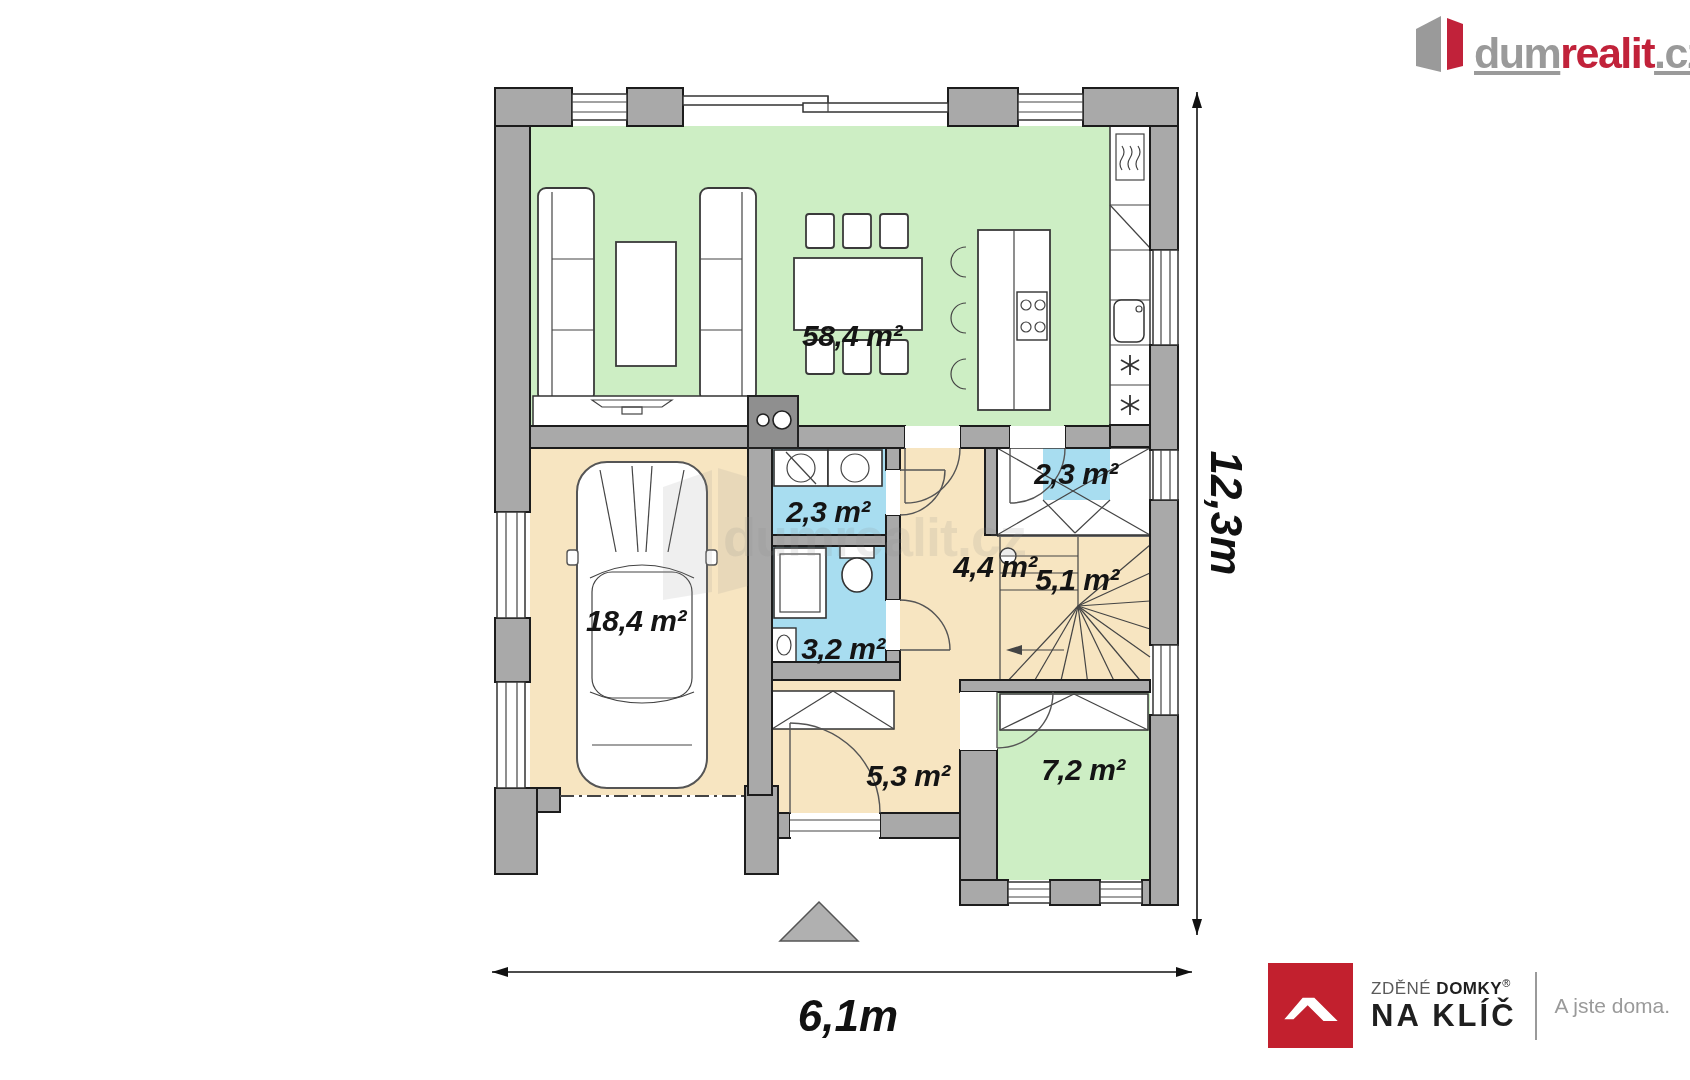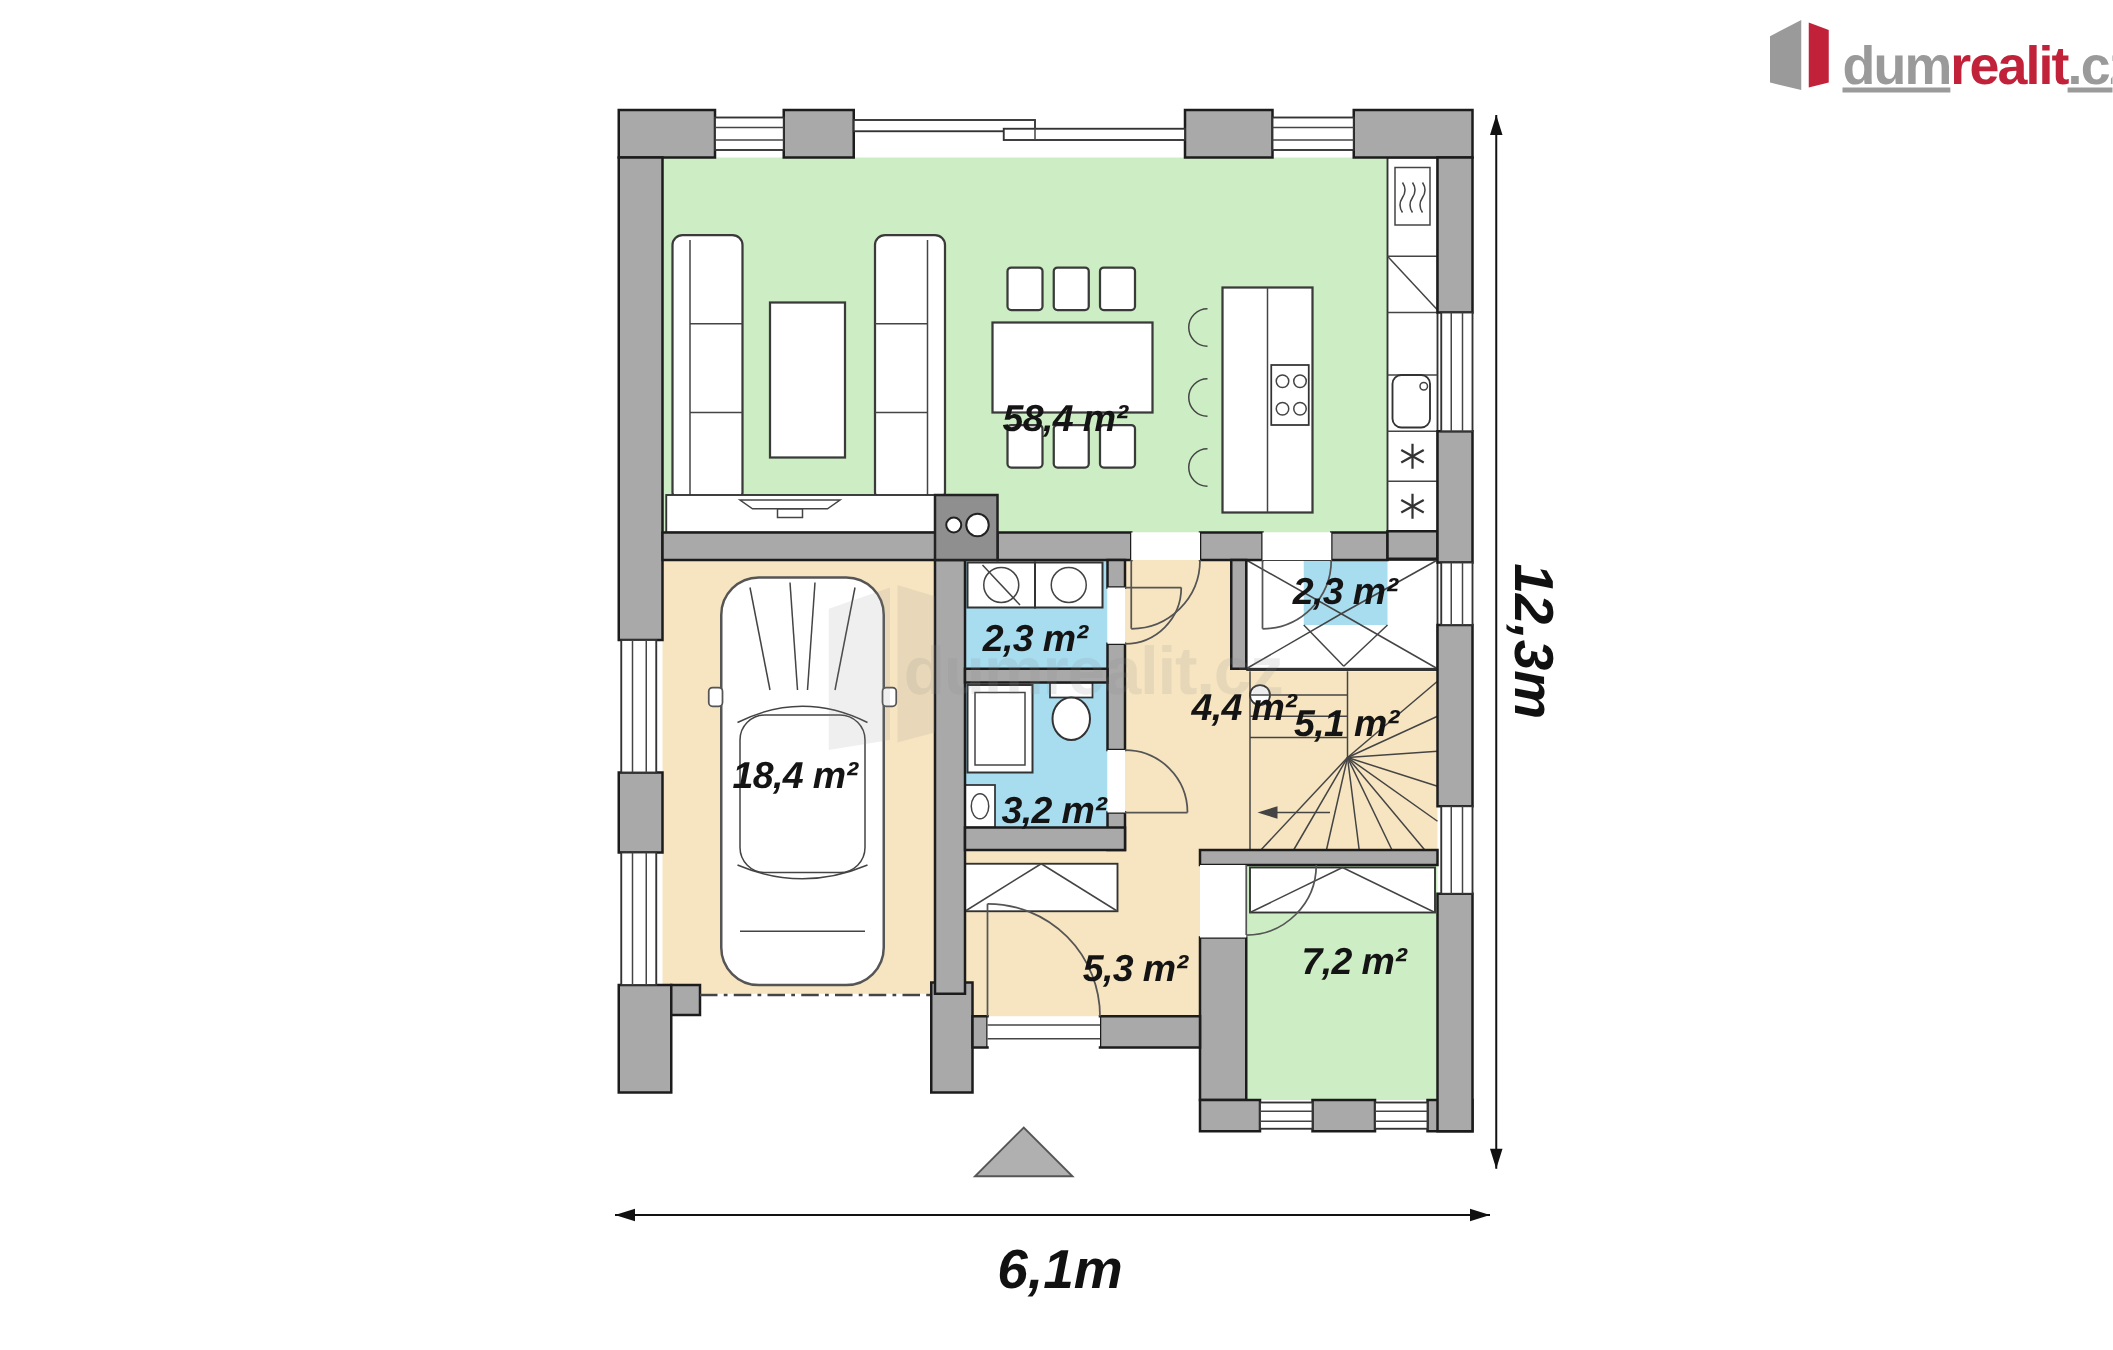--- a/index.html
+++ b/index.html
@@ -318,14 +318,30 @@
 <div class="brand">
   <svg width="50" height="62" viewBox="0 0 50 62">
     <polygon points="2,17 27,4 27,60 2,54" fill="#9a9a9a"></polygon>
     <polygon points="33,6 49,12 49,54 33,58" fill="#c1223a"></polygon>
   </svg>
   <div class="brand-text">
     <span class="brand-gray">dum</span><span class="brand-red">realit</span><span class="brand-gray">.cz</span>
   </div>
 </div>
 
-
+<div class="builder">
+  <div class="builder-box">
+    <svg width="70" height="60" viewBox="0 0 84 72">
+      <path d="M10,52 L32,26 L46,26 L74,54 L57,54 L38,35 L21,52 Z" fill="#ffffff"></path>
+    </svg>
+  </div>
+  <div class="builder-textcol">
+    <div class="builder-line1">
+      <span>ZDĚNÉ</span>
+      <b>DOMKY</b><span class="builder-reg">®</span>
+    </div>
+    <div class="builder-line2">NA KLÍČ</div>
+  </div>
+  <div class="builder-divider"></div>
+  <div class="builder-tagline">A jste doma.</div>
 </div>
 
+</div>
+
 </body></html>

